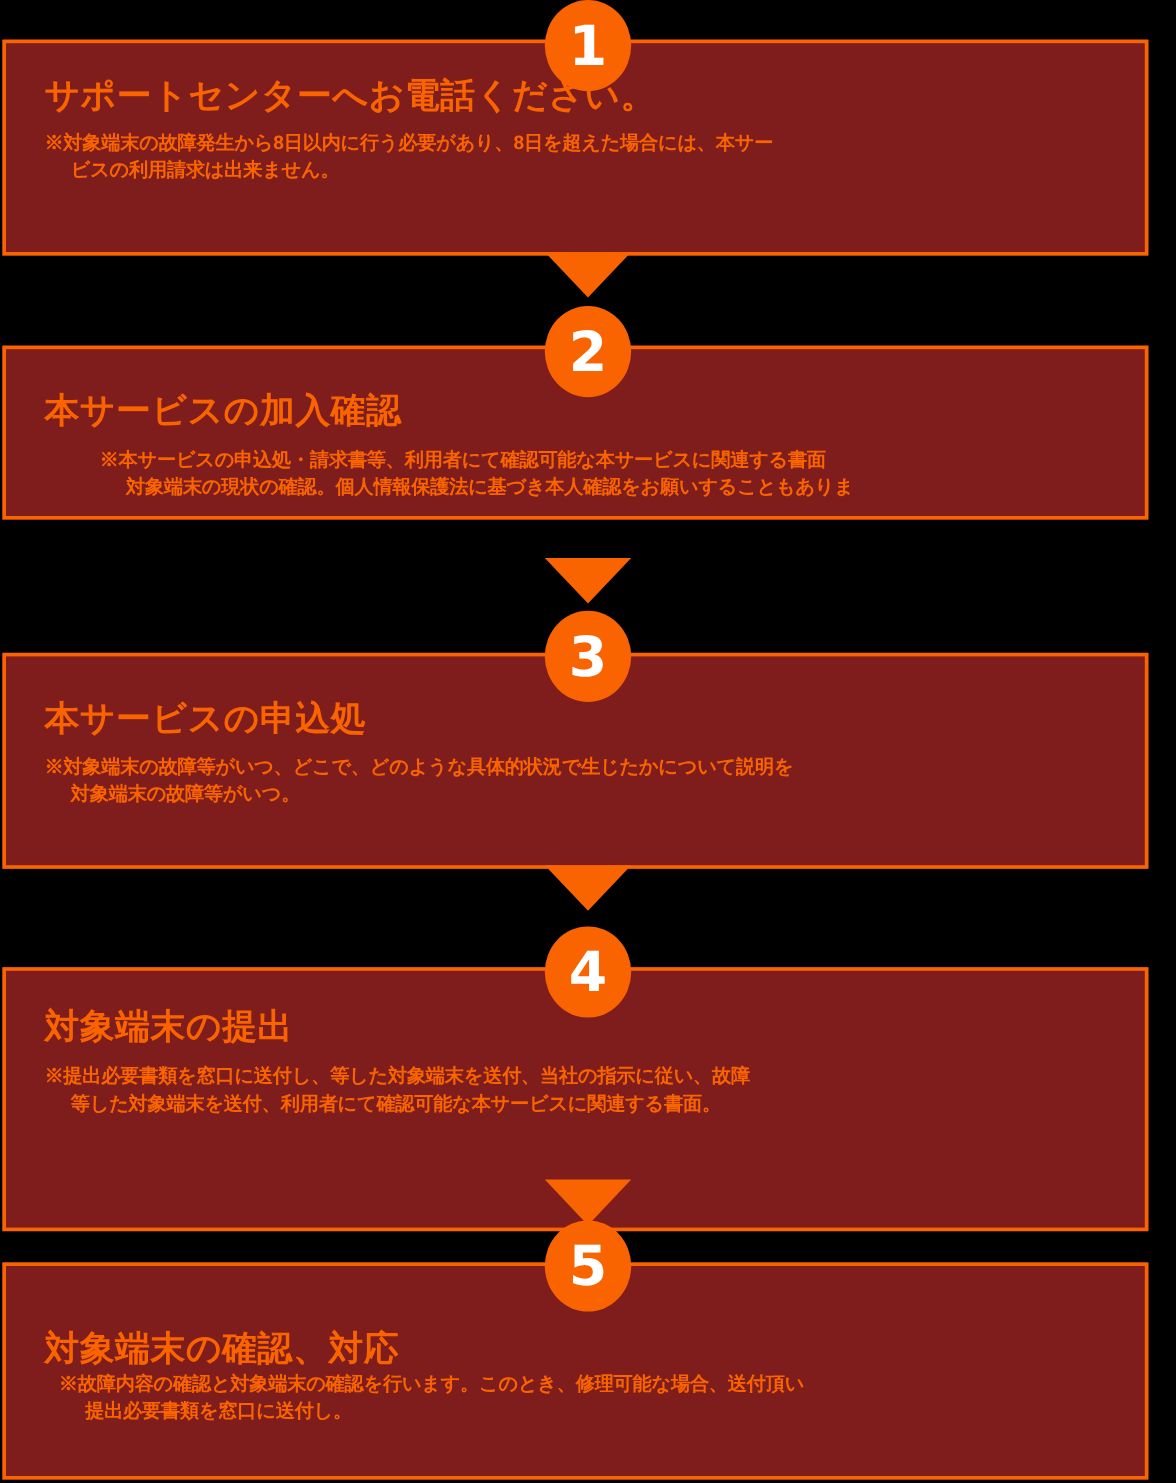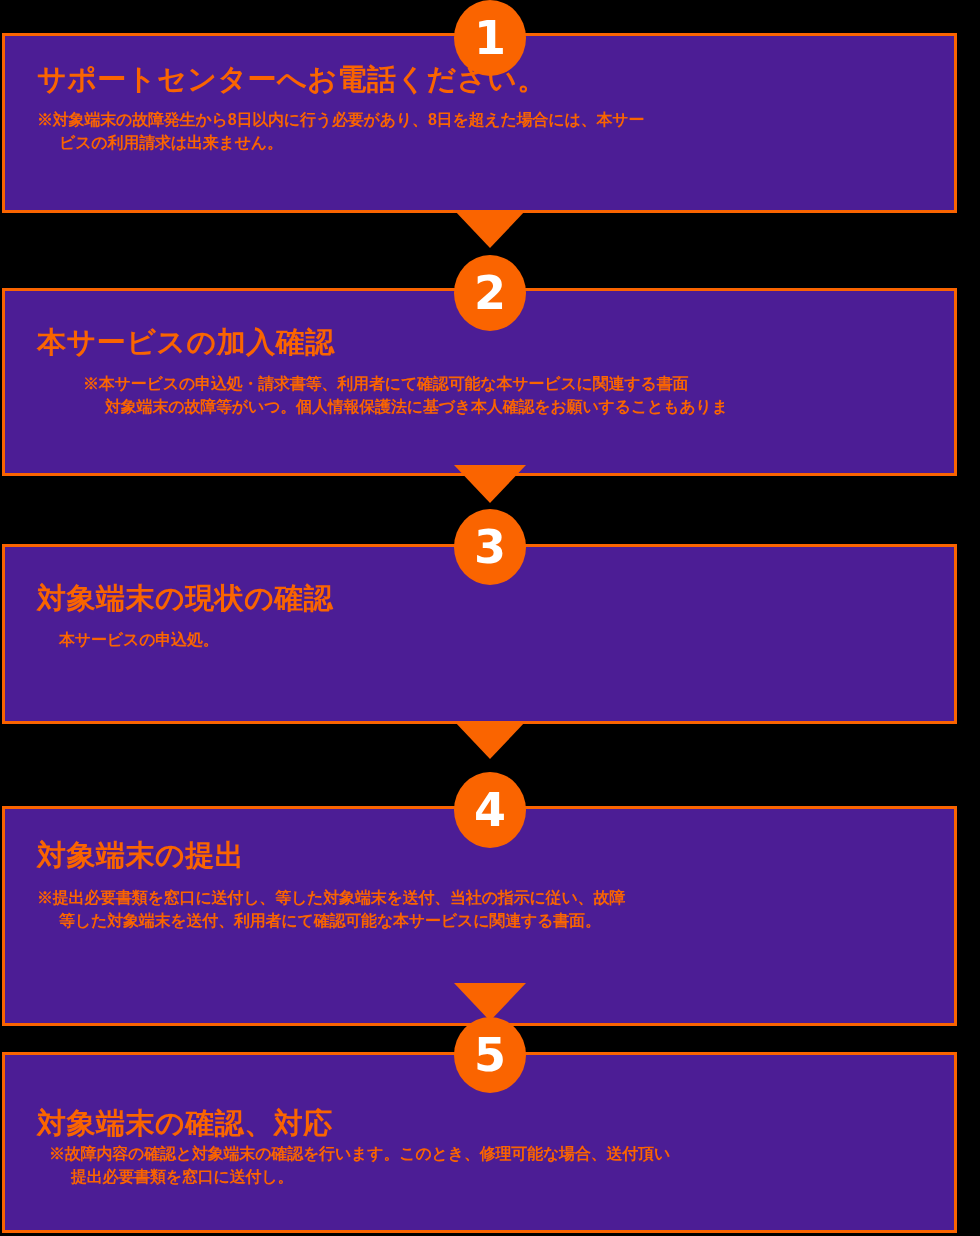--- a/index.html
+++ b/index.html
@@ -18,24 +18,24 @@
     width: 980px;
     height: 1236px;
     background: #000000;
   }
   .step {
     position: absolute;
     left: 2px;
     width: 955px;
     box-sizing: border-box;
     border: 3px solid #FA6400;
-    background: #4c1d95;
+    background: #7f1d1d;
   }
   .step-1 { top: 33px;   height: 180px; }
-  .step-2 { top: 288px;  height: 188px; }
+  .step-2 { top: 288px;  height: 145px; }
   .step-3 { top: 544px;  height: 180px; }
   .step-4 { top: 806px;  height: 220px; }
   .step-5 { top: 1052px; height: 181px; }
 
   .badge {
     position: absolute;
     left: 50%;
     transform: translateX(-50%);
     width: 72px;
     height: 76px;
@@ -118,30 +118,31 @@
       <span class="cont">ビスの利用請求は出来ません。</span>
     </div>
   </div>
   <div class="badge badge-1">1</div>
   <div class="arrow arrow-1"></div>
 
   <div class="step step-2">
     <div class="step-title">本サービスの加入確認</div>
     <div class="step-body">
       <span>※本サービスの申込処・請求書等、利用者にて確認可能な本サービスに関連する書面</span>
-      <span class="cont">対象端末の故障等がいつ。個人情報保護法に基づき本人確認をお願いすることもありま</span>
+      <span class="cont">対象端末の現状の確認。個人情報保護法に基づき本人確認をお願いすることもありま</span>
     </div>
   </div>
   <div class="badge badge-2">2</div>
   <div class="arrow arrow-2"></div>
 
   <div class="step step-3">
-    <div class="step-title">対象端末の現状の確認</div>
+    <div class="step-title">本サービスの申込処</div>
     <div class="step-body">
-      <span class="cont">本サービスの申込処。</span>
+      <span>※対象端末の故障等がいつ、どこで、どのような具体的状況で生じたかについて説明を</span>
+      <span class="cont">対象端末の故障等がいつ。</span>
     </div>
   </div>
   <div class="badge badge-3">3</div>
   <div class="arrow arrow-3"></div>
 
   <div class="step step-4">
     <div class="step-title">対象端末の提出</div>
     <div class="step-body">
       <span>※提出必要書類を窓口に送付し、等した対象端末を送付、当社の指示に従い、故障</span>
       <span class="cont">等した対象端末を送付、利用者にて確認可能な本サービスに関連する書面。</span>

